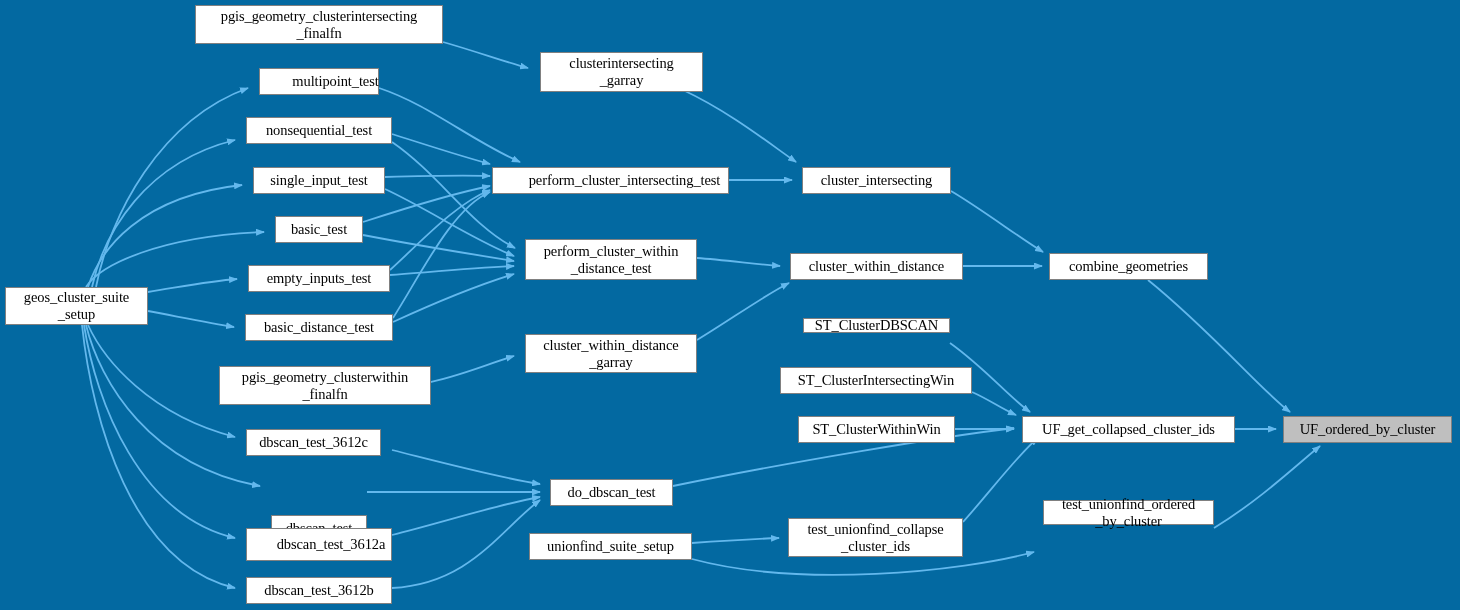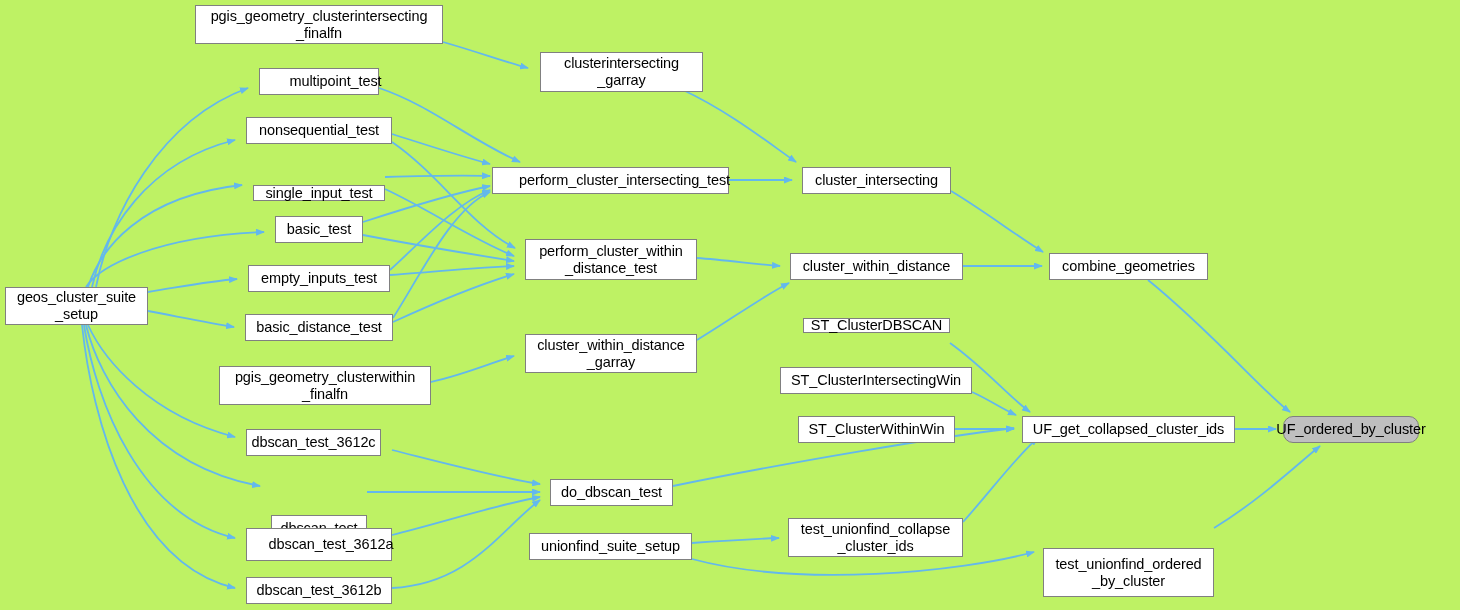--- a/index.html
+++ b/index.html
@@ -4,23 +4,23 @@
 <style>
   html, body {
     margin: 0;
     padding: 0;
     background: #ffffff;
   }
   #canvas {
     position: relative;
     width: 1460px;
     height: 610px;
-    background: #bef264;
+    background: #0369a1;
     overflow: hidden;
-    font-family: Liberation Sans, sans-serif;
+    font-family: Liberation Serif, serif;
   }
   #edges {
     position: absolute;
     left: 0;
     top: 0;
     width: 1460px;
     height: 610px;
     pointer-events: none;
   }
   .node {
@@ -96,21 +96,21 @@
         <path d="M 1148 280 C 1210 330, 1265 394, 1290 412" fill="none" stroke="#63b8ed" stroke-width="1.8" marker-end="url(#arrow)"></path>
         <path d="M 1235 429 C 1252 429, 1262 429, 1276 429" fill="none" stroke="#63b8ed" stroke-width="1.8" marker-end="url(#arrow)"></path>
         <path d="M 1214 528 C 1260 500, 1300 462, 1320 446" fill="none" stroke="#63b8ed" stroke-width="1.8" marker-end="url(#arrow)"></path>
       </g>
   </svg>
   <div id="node-layer">
       <div class="node" style="left: 195px; top: 5px; width: 248px; height: 39px;">pgis_geometry_clusterintersecting
 _finalfn</div>
       <div class="node" style="left: 259px; top: 68px; width: 120px; height: 27px; padding-left: 33px;">multipoint_test</div>
       <div class="node" style="left: 246px; top: 117px; width: 146px; height: 27px;">nonsequential_test</div>
-      <div class="node" style="left: 253px; top: 167px; width: 132px; height: 16px; margin-top: 18px;">single_input_test</div>
+      <div class="node" style="left: 253px; top: 167px; width: 132px; height: 27px;">single_input_test</div>
       <div class="node" style="left: 275px; top: 216px; width: 88px; height: 27px;">basic_test</div>
       <div class="node" style="left: 248px; top: 265px; width: 142px; height: 27px;">empty_inputs_test</div>
       <div class="node" style="left: 5px; top: 287px; width: 143px; height: 38px;">geos_cluster_suite
 _setup</div>
       <div class="node" style="left: 245px; top: 314px; width: 148px; height: 27px;">basic_distance_test</div>
       <div class="node" style="left: 219px; top: 366px; width: 212px; height: 39px;">pgis_geometry_clusterwithin
 _finalfn</div>
       <div class="node" style="left: 246px; top: 429px; width: 135px; height: 27px;">dbscan_test_3612c</div>
       <div class="node" style="left: 271px; top: 479px; width: 96px; height: 27px; margin-top: 36px;">dbscan_test</div>
       <div class="node" style="left: 246px; top: 528px; width: 146px; height: 33px; padding-left: 24px;">dbscan_test_3612a</div>
@@ -126,17 +126,17 @@
       <div class="node" style="left: 529px; top: 533px; width: 163px; height: 27px;">unionfind_suite_setup</div>
       <div class="node" style="left: 802px; top: 167px; width: 149px; height: 27px;">cluster_intersecting</div>
       <div class="node" style="left: 790px; top: 253px; width: 173px; height: 27px;">cluster_within_distance</div>
       <div class="node" style="left: 803px; top: 318px; width: 147px; height: 15px;">ST_ClusterDBSCAN</div>
       <div class="node" style="left: 780px; top: 367px; width: 192px; height: 27px;">ST_ClusterIntersectingWin</div>
       <div class="node" style="left: 798px; top: 416px; width: 157px; height: 27px;">ST_ClusterWithinWin</div>
       <div class="node" style="left: 788px; top: 518px; width: 175px; height: 39px;">test_unionfind_collapse
 _cluster_ids</div>
       <div class="node" style="left: 1049px; top: 253px; width: 159px; height: 27px;">combine_geometries</div>
       <div class="node" style="left: 1022px; top: 416px; width: 213px; height: 27px;">UF_get_collapsed_cluster_ids</div>
-      <div class="node" style="left: 1043px; top: 548px; width: 171px; height: 49px;">test_unionfind_ordered
+      <div class="node" style="left: 1043px; top: 500px; width: 171px; height: 25px;">test_unionfind_ordered
 _by_cluster</div>
-      <div class="node highlight" style="left: 1283px; top: 416px; width: 136px; height: 27px; border-radius: 10px;">UF_ordered_by_cluster</div>
+      <div class="node highlight" style="left: 1283px; top: 416px; width: 169px; height: 27px;">UF_ordered_by_cluster</div>
     </div>
 </div>
 
 </body></html>

